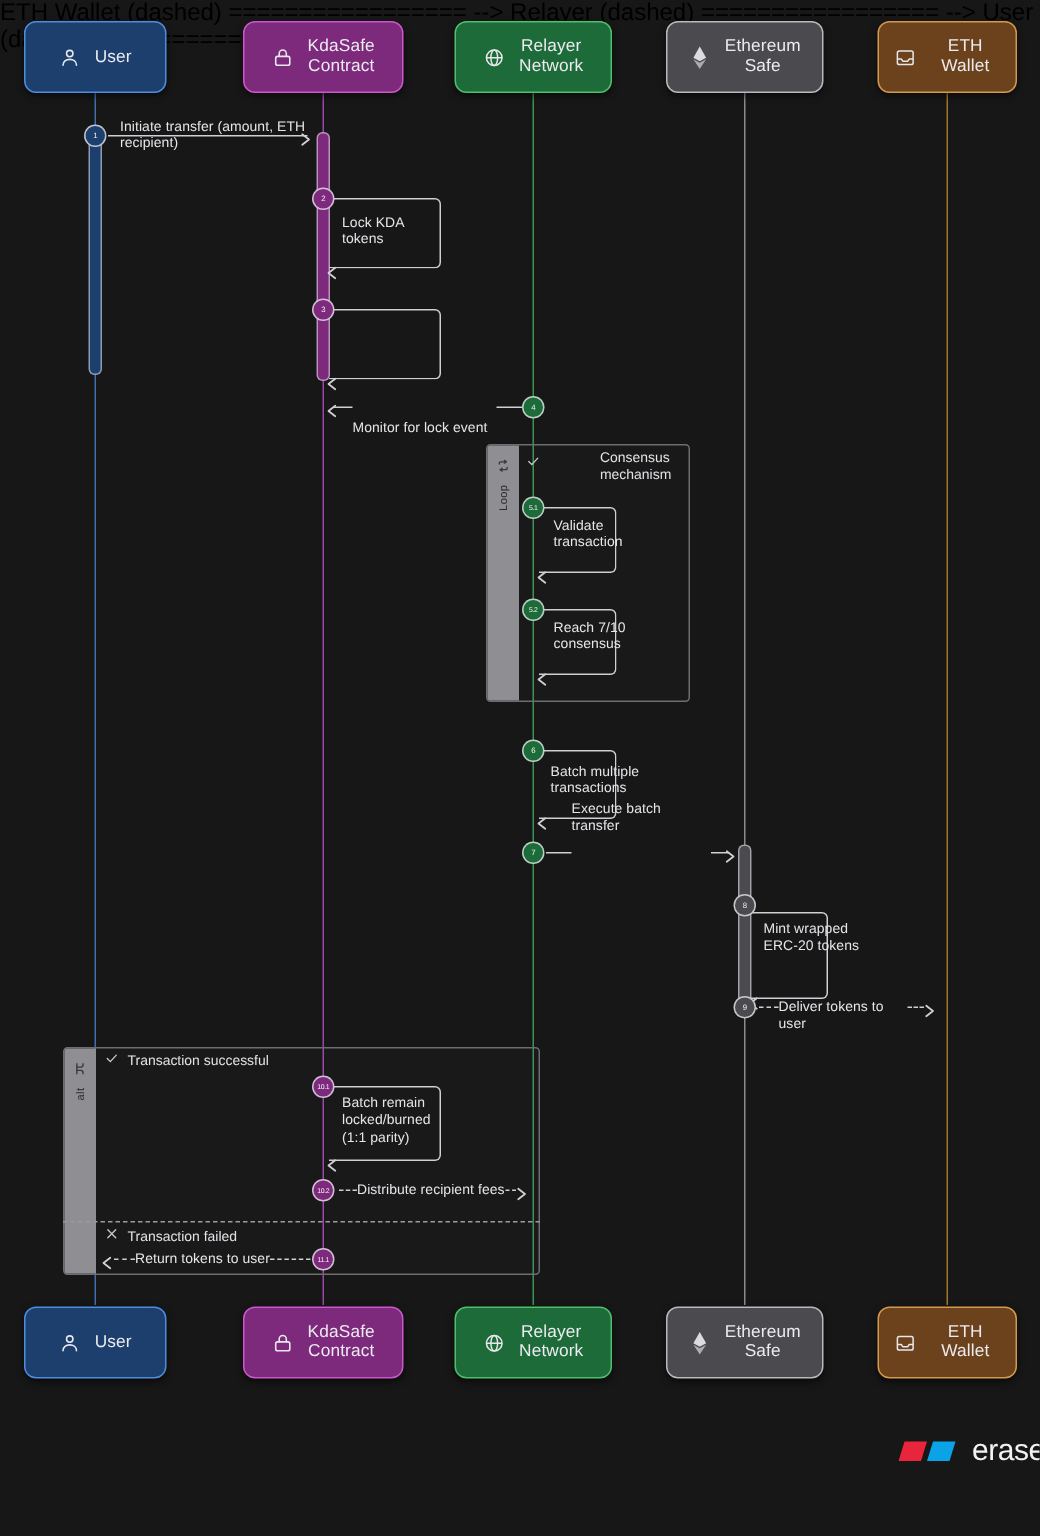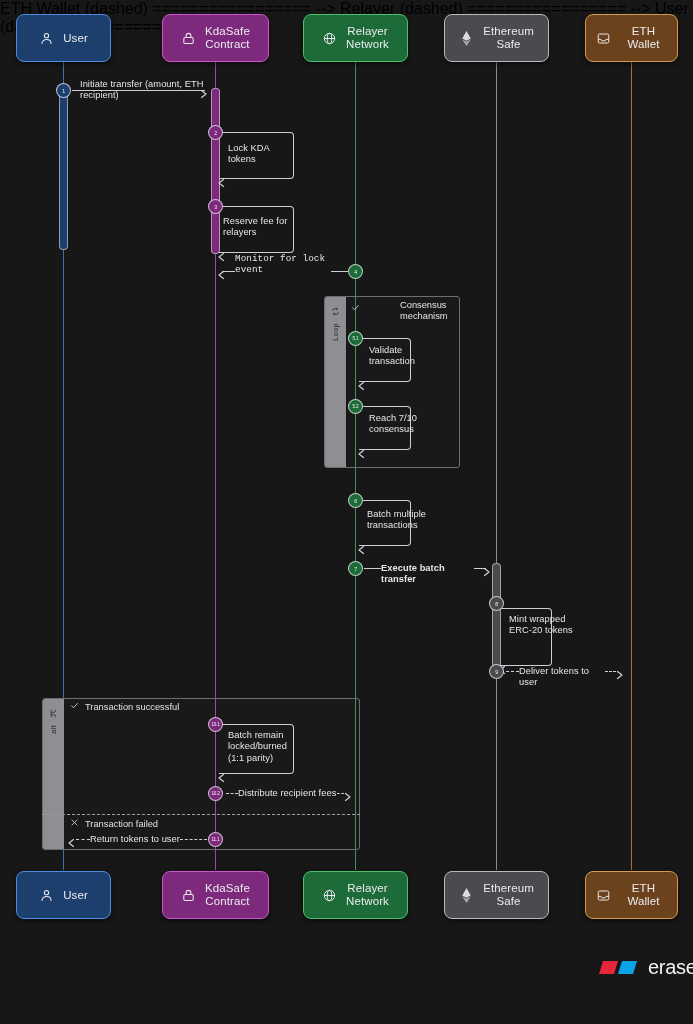--- a/index.html
+++ b/index.html
@@ -362,33 +362,31 @@
 tokens</div>
   <div class="step" style="left:208px; top:125px; background:#7d2a7d;">2</div>
 
   
   <div class="selfloop" style="left:219px; top:206px; width:75px; height:47px;"></div>
   <div class="arrowhead" style="left:216px; top:248px;">
     <svg width="10" height="10" viewBox="0 0 10 10" fill="none" stroke="#cfcfd4" stroke-width="1.2" stroke-linecap="round" stroke-linejoin="round">
         <path d="M7.5 1.5 3 5l4.5 3.5"></path>
       </svg>
   </div>
-  <div class="msg" style="left:223px; top:216px; width:127px;">Reserve fee for
-relayers</div>
   <div class="step" style="left:208px; top:199px; background:#7d2a7d;">3</div>
 
   
   <div class="hline" style="left:222px; top:271px; width:13px;"></div>
   <div class="hline" style="left:331px; top:271px; width:17px;"></div>
   <div class="arrowhead" style="left:216px; top:266px;">
     <svg width="10" height="10" viewBox="0 0 10 10" fill="none" stroke="#cfcfd4" stroke-width="1.2" stroke-linecap="round" stroke-linejoin="round">
         <path d="M7.5 1.5 3 5l4.5 3.5"></path>
       </svg>
   </div>
-  <div class="msg" style="left:235px; top:253px; width:96px;font-family:Liberation Mono, monospace;">Monitor for lock event</div>
+  <div class="msg" style="left:235px; top:280px; width:96px;">Monitor for lock event</div>
   <div class="step" style="left:348px; top:264px; background:#1d6b38;">4</div>
 
   
   <div class="selfloop" style="left:359px; top:338px; width:52px; height:44px;"></div>
   <div class="arrowhead" style="left:356px; top:377px;">
     <svg width="10" height="10" viewBox="0 0 10 10" fill="none" stroke="#cfcfd4" stroke-width="1.2" stroke-linecap="round" stroke-linejoin="round">
         <path d="M7.5 1.5 3 5l4.5 3.5"></path>
       </svg>
   </div>
   <div class="msg" style="left:369px; top:345px; width:84px;">Validate
@@ -418,21 +416,21 @@
   <div class="step" style="left:348px; top:493px; background:#1d6b38;">6</div>
 
   
   <div class="hline" style="left:364px; top:568px; width:17px;"></div>
   <div class="hline" style="left:474px; top:568px; width:12px;"></div>
   <div class="arrowhead" style="left:482px; top:563px;">
     <svg width="10" height="10" viewBox="0 0 10 10" fill="none" stroke="#cfcfd4" stroke-width="1.2" stroke-linecap="round" stroke-linejoin="round">
         <path d="M2.5 1.5 7 5l-4.5 3.5"></path>
       </svg>
   </div>
-  <div class="msg" style="left:381px; top:563px; width:94px;font-weight:bold;">Execute batch transfer</div>
+  <div class="msg" style="left:381px; top:534px; width:94px;">Execute batch transfer</div>
   <div class="step" style="left:348px; top:561px; background:#1d6b38;">7</div>
 
   
   <div class="selfloop" style="left:500px; top:608px; width:52px; height:58px;"></div>
   <div class="arrowhead" style="left:497px; top:661px;">
     <svg width="10" height="10" viewBox="0 0 10 10" fill="none" stroke="#cfcfd4" stroke-width="1.2" stroke-linecap="round" stroke-linejoin="round">
         <path d="M7.5 1.5 3 5l4.5 3.5"></path>
       </svg>
   </div>
   <div class="msg" style="left:509px; top:614px; width:88px;">Mint wrapped

